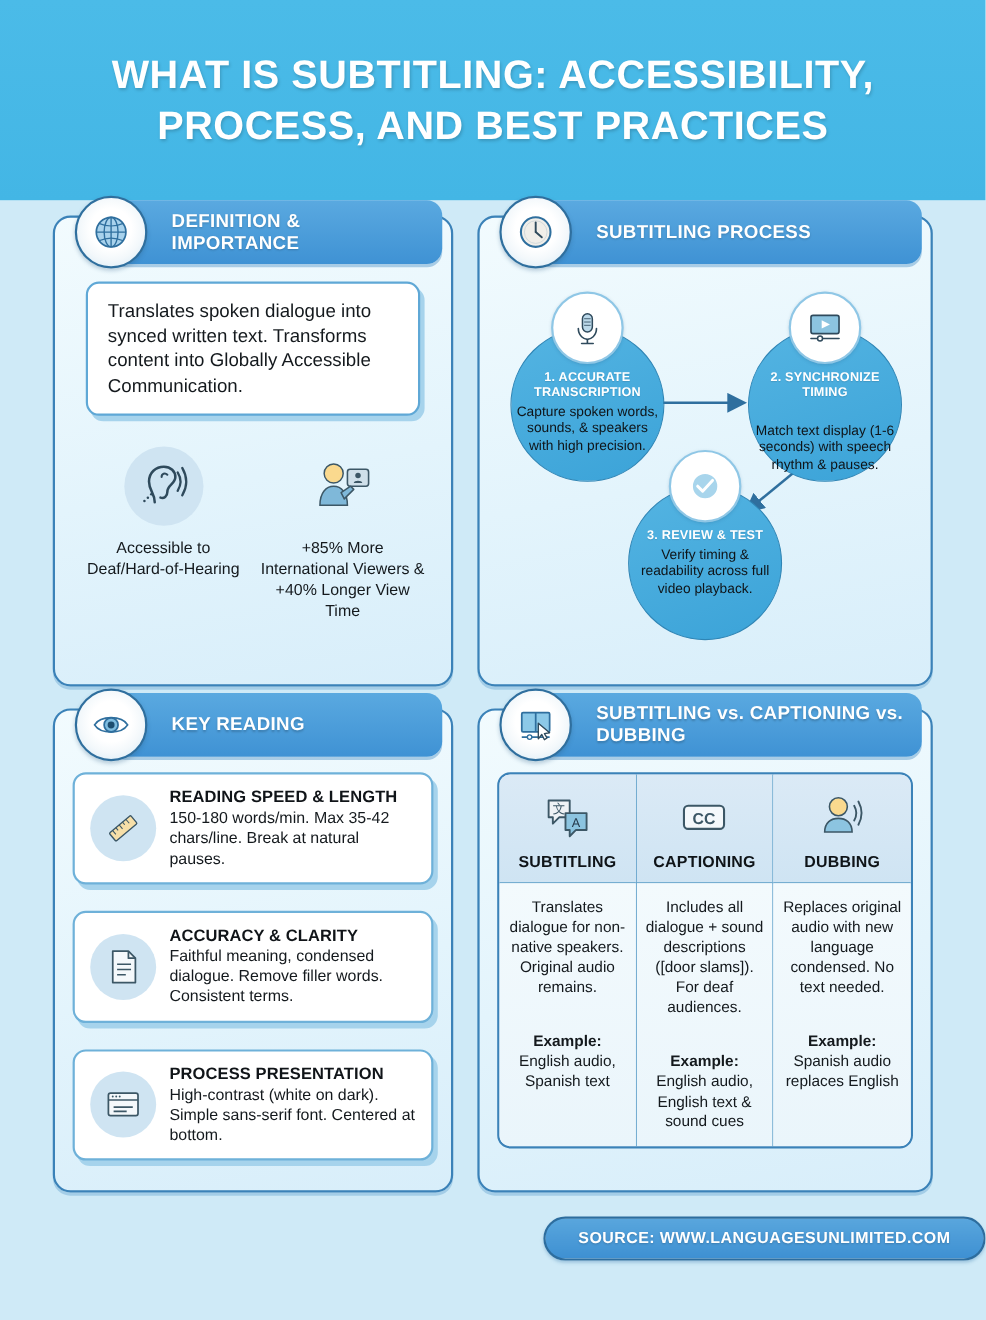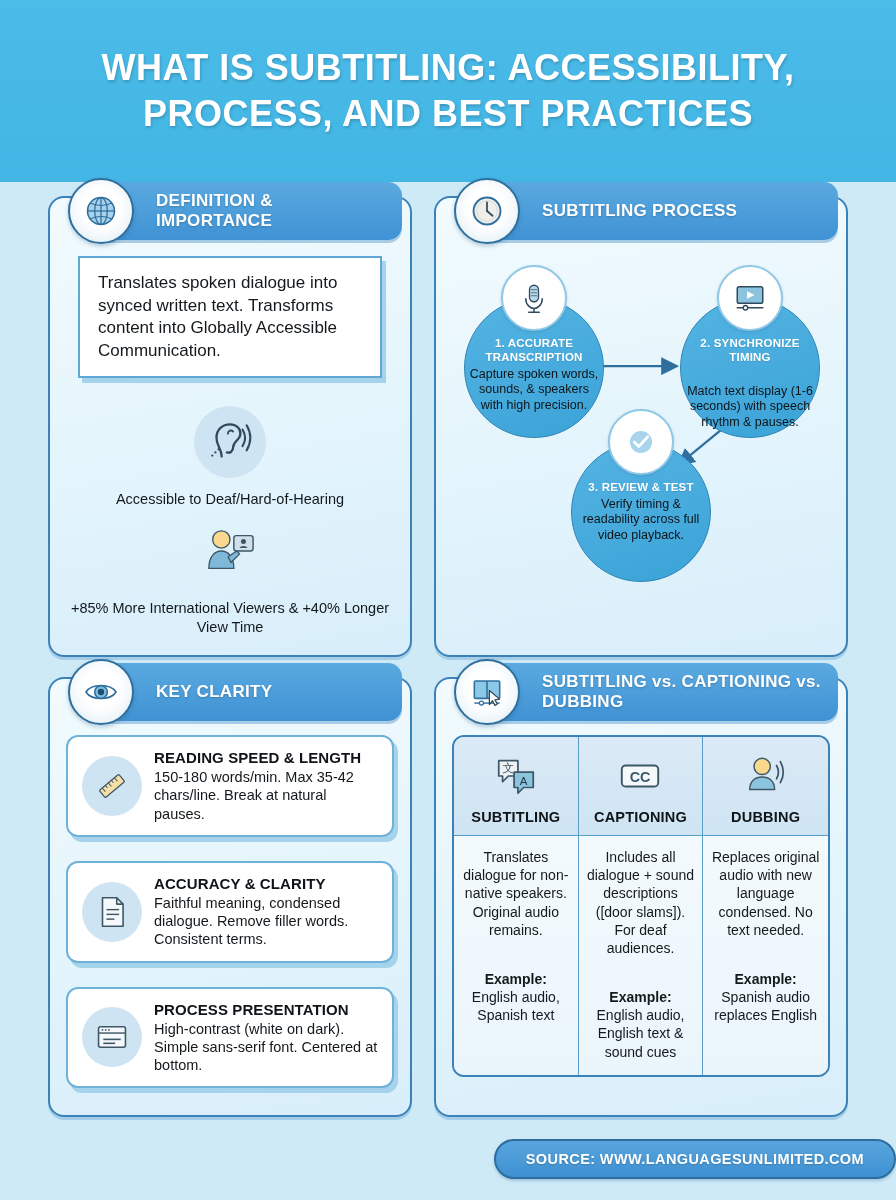--- a/index.html
+++ b/index.html
@@ -81,29 +81,29 @@
     border: 2px solid #2f6f9e;
     display: flex; align-items: center; justify-content: center;
     box-shadow: 0 2px 4px rgba(40,90,130,0.3);
   }
   .head-badge svg { width: 38px; height: 38px; display: block; }
 
   
   .def-quote {
     background: #ffffff;
     border: 2px solid #5fa8d6;
-    border-radius: 0;
+    border-radius: 12px;
     box-shadow: 4px 5px 0 #a6d3ec;
     padding: 14px 16px 14px 18px;
     margin: 6px 12px 28px 12px;
   }
   .def-quote p {
     font-size: 17px; line-height: 1.33; color: #14191d;
   }
-  .stats-row { display: flex; gap: 6px; padding: 0 4px; flex-direction: column; }
+  .stats-row { display: flex; gap: 6px; padding: 0 4px; }
   .stat { flex: 1; text-align: center; }
   .stat-ico {
     width: 72px; height: 72px; border-radius: 50%;
     background: #cfe4f2;
     margin: 0 auto 12px auto;
     display: flex; align-items: center; justify-content: center;
   }
   .stat-ico.plain { background: transparent; }
   .stat-ico svg { width: 50px; height: 50px; }
   .stat-text { font-size: 14.5px; line-height: 1.3; color: #14191d; }
@@ -339,21 +339,21 @@
   <section class="card kcard">
     <div class="card-head">
       <div class="head-badge">
         <svg viewBox="0 0 48 48">
           <path d="M5 24 C12 13 36 13 43 24 C36 35 12 35 5 24 Z" fill="#ffffff" stroke="#2f6f9e" stroke-width="2"></path>
           <circle cx="24" cy="24" r="8" fill="#7fbde0" stroke="#2f6f9e" stroke-width="2"></circle>
           <circle cx="24" cy="24" r="4" fill="#1d4e70"></circle>
         </svg>
       </div>
       <div class="head-bar">
-        <span class="head-title">KEY CLARITY</span>
+        <span class="head-title">KEY READING</span>
       </div>
     </div>
 
     <div class="kelist">
       <div class="keitem">
         <div class="ke-ico">
           <svg viewBox="0 0 48 48">
             <g transform="rotate(-40 24 24)">
               <rect x="8" y="18" width="32" height="12" rx="1.5" fill="#f7dfa8" stroke="#3c5766" stroke-width="1.6"></rect>
               <line x1="13" y1="18" x2="13" y2="24" stroke="#3c5766" stroke-width="1.2"></line>

